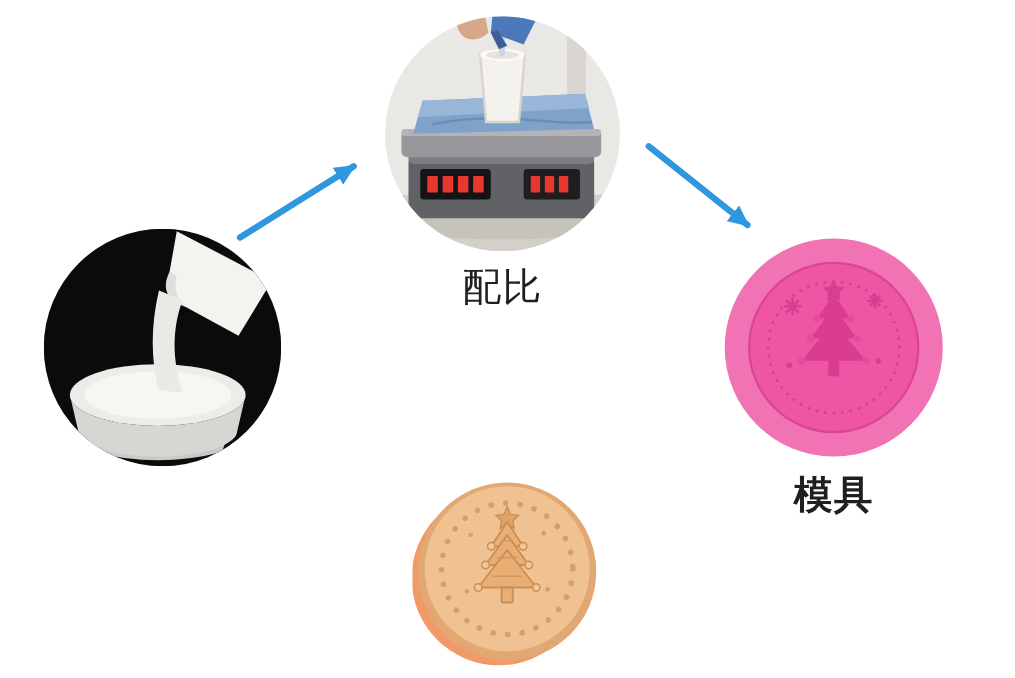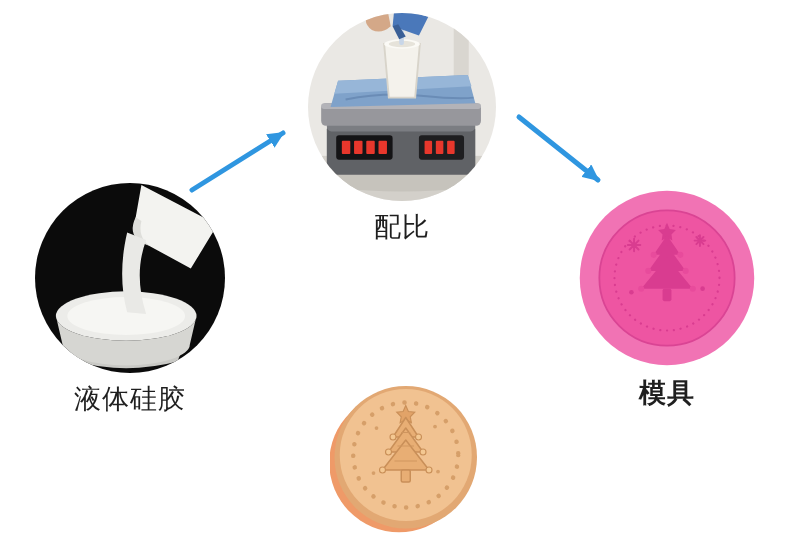--- a/index.html
+++ b/index.html
@@ -25,21 +25,21 @@
   .step {
     position: absolute;
     display: flex;
     flex-direction: column;
     align-items: center;
   }
   .step .art svg { display: block; }
 
   .cap {
     margin-top: 12px;
-    font-size: 27px;
+    font-size: 31px;
     line-height: 1.1;
     color: #1f1f1f;
     letter-spacing: 1px;
     white-space: nowrap;
     text-align: center;
   }
 
   .step-silicone { left: 35px;  top: 183px; }
   .step-ratio    { left: 308px; top: 13px;  }
   .step-mold     { left: 578px; top: 189px; font-weight: bold; }
@@ -77,21 +77,20 @@
           <ellipse cx="96" cy="140" rx="74" ry="26" fill="#ecece9"></ellipse>
           <ellipse cx="96" cy="140" rx="62" ry="20" fill="#f6f6f3"></ellipse>
 
           <path d="M112 2 L192 44 L164 90 L120 66 Q102 56 106 36 Z" fill="#f3f3f0"></path>
           <path d="M106 36 Q98 52 110 62 L120 66 Q108 56 112 40 Z" fill="#dededa"></path>
 
           <path d="M97 52 C90 82 90 110 97 136 L117 138 C108 110 108 84 117 60 Z" fill="#e9e9e6"></path>
         </g>
       </svg>
     </div>
-    <figcaption class="cap">液体硅胶</figcaption>
   </figure>
 
   <figure class="step step-ratio">
     <div class="art">
       <svg width="188" height="188" viewBox="0 0 200 200">
         <defs>
             <clipPath id="clipScale">
               <circle cx="100" cy="100" r="100"></circle>
             </clipPath>
           </defs>

